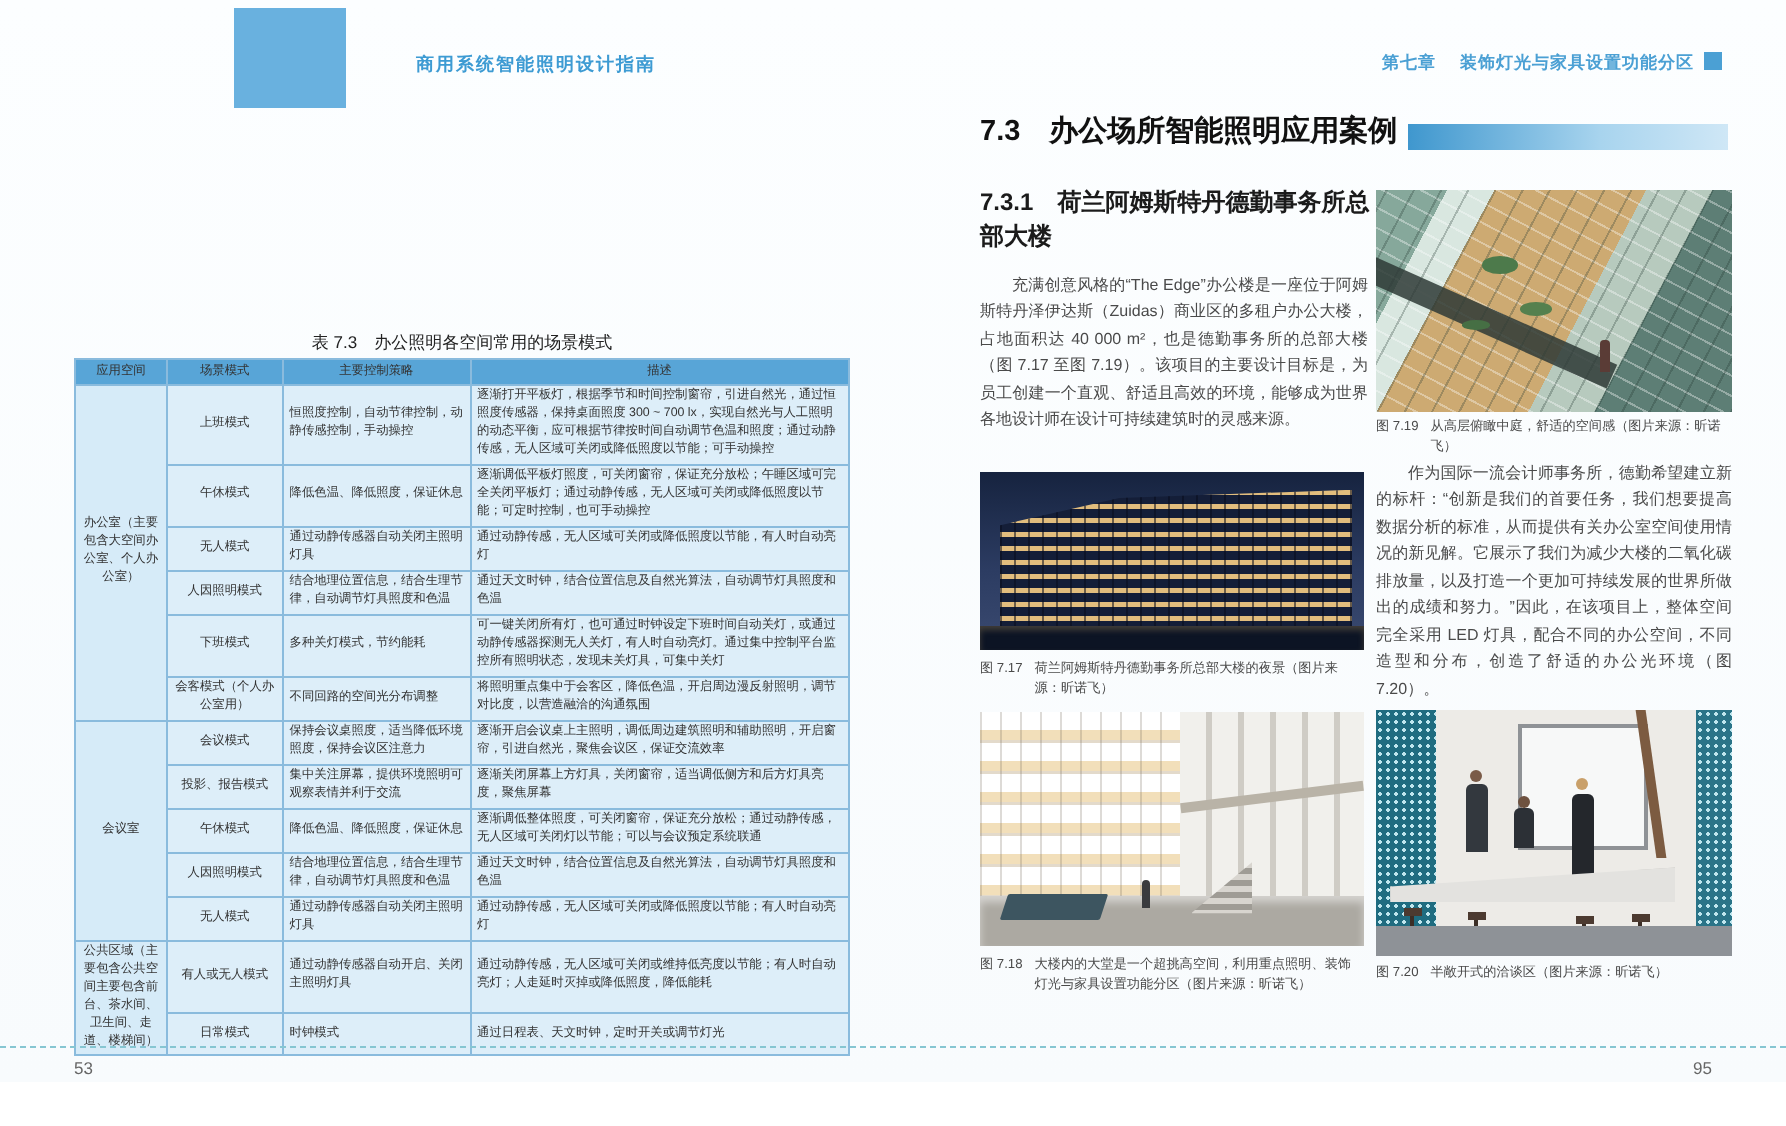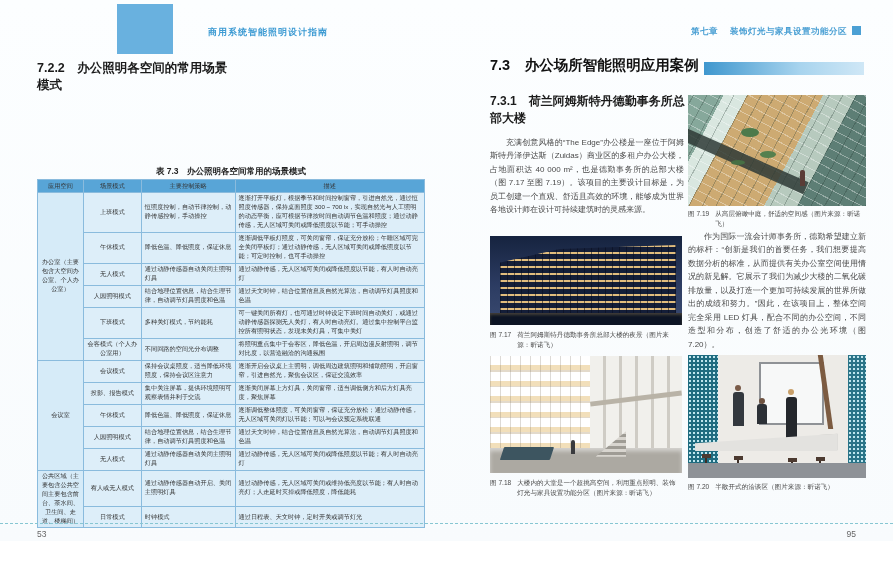--- a/index.html
+++ b/index.html
@@ -14,21 +14,21 @@
   .hdr-right-square{position:absolute;right:32px;top:26px;width:9px;height:9px;background:#4ba0d4;}
 
   
   .h2{font-weight:bold;color:#1b1b1b;font-size:12.5px;line-height:1.35;}
   .s722-h{position:absolute;left:37px;top:60px;width:195px;}
   .s723-h{position:absolute;left:240px;top:60px;width:205px;}
   .body-p{font-size:8px;color:#4a4a4a;line-height:1.68;text-indent:2em;text-align:justify;}
   .s722-p{position:absolute;left:37px;top:99px;width:192px;}
   .s723-p{position:absolute;left:240px;top:86px;width:201px;}
 
-  .tbl-caption{position:absolute;left:37px;top:166px;width:388px;text-align:center;font-size:8.5px;font-weight:bold;color:#222;}
+  .tbl-caption{position:absolute;left:37px;top:166px;width:388px;text-align:center;font-size:8.5px;font-weight:normal;color:#222;}
   .tbl-wrap{position:absolute;left:37px;top:179px;width:388px;}
   table.scene{border-collapse:collapse;width:388px;background:#ddeef9;}
   table.scene th{background:#58a5d7;color:#ffffff;font-weight:normal;font-size:6.6px;}
   table.scene th,table.scene td{border:0.7px solid #8abbdd;padding:1.5px 3px;font-size:6.2px;line-height:1.45;color:#333;vertical-align:middle;}
   td.c{text-align:center;background:#d6ebf8;}
   td.m{text-align:center;}
   td.s,td.d{text-align:left;}
 
   .pagenum{position:absolute;top:529px;font-size:8.5px;color:#666;}
   .pn-left{left:37px;}
@@ -111,21 +111,20 @@
 
   <div class="hdr-square"></div>
   <div class="hdr-left-title">商用系统智能照明设计指南</div>
 
   <div class="hdr-right">
     <span class="chap">第七章</span>
     <span>装饰灯光与家具设置功能分区</span>
   </div>
   <div class="hdr-right-square"></div>
 
-  <div class="h2 s722-h">7.2.2　办公照明各空间的常用场景模式</div>
 
 
   <div class="tbl-caption">表 7.3　办公照明各空间常用的场景模式</div>
   <div class="tbl-wrap">
     <table class="scene">
       <colgroup>
           <col style="width:46px">
           <col style="width:58px">
           <col style="width:94px">
           <col style="width:190px">

